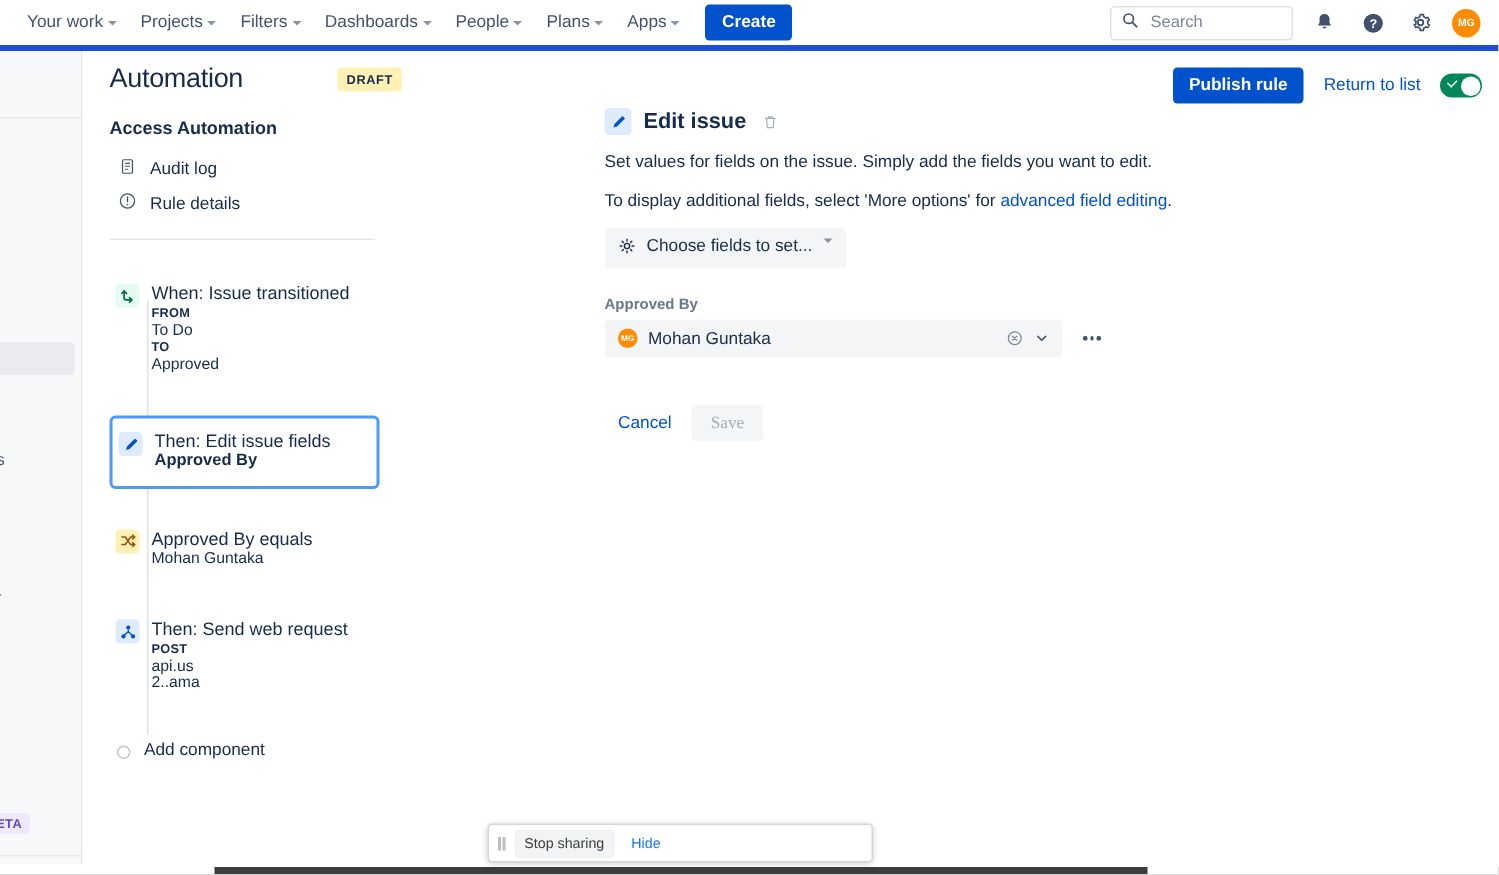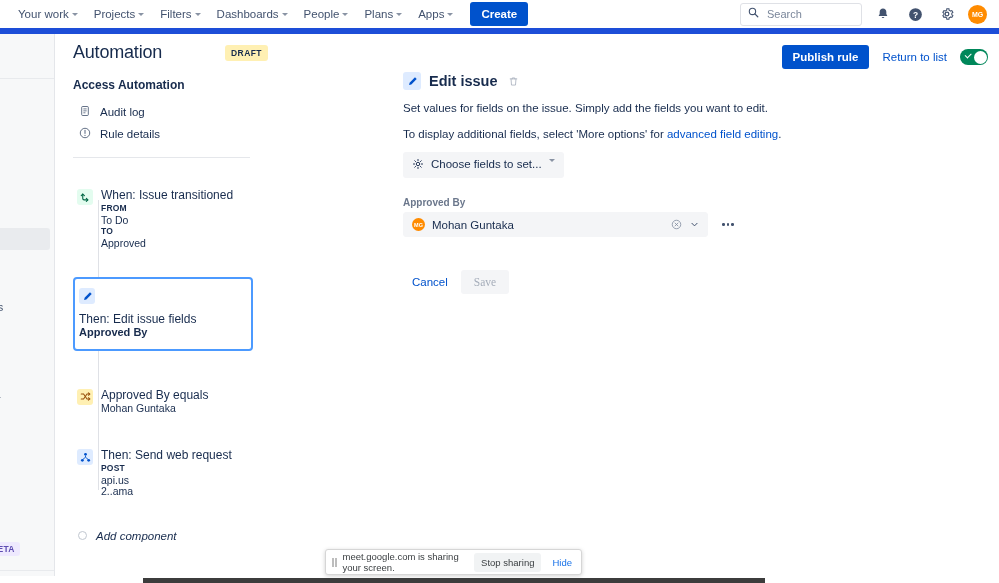--- a/index.html
+++ b/index.html
@@ -11,21 +11,21 @@
     font-size: 12px;
     color: #172B4D;
     overflow: hidden;
     position: relative;
   }
 
   
   .topnav {
     position: absolute; left: 0; top: 0; width: 999px; height: 34px;
     background: #fff;
-    border-bottom: 6px solid #1d4ed8;
+    border-bottom: 4px solid #1d4ed8;
     display: flex; align-items: center;
   }
   .nav-left { display: flex; align-items: center; gap: 0px; padding-left: 10px; }
   .nav-item {
     display: flex; align-items: center; gap: 3px;
     font-size: 11.5px; color: #42526E; font-weight: 500;
     padding: 5px 8px; border-radius: 3px; cursor: pointer;
     white-space: nowrap;
   }
   .chev {
@@ -143,22 +143,22 @@
     width: 16px; height: 16px; border-radius: 3px; flex: 0 0 16px;
     display: flex; align-items: center; justify-content: center; margin-top: 1px;
     position: relative; z-index: 2;
   }
   .comp-body { flex: 1; min-width: 0; }
   .comp-title { font-size: 12px; color: #172B4D; line-height: 15px; }
   .comp-sub { font-size: 9.5px; color: #172B4D; line-height: 11.5px; }
   .comp-sub.cap { font-weight: 700; font-size: 8.5px; letter-spacing: 0.2px; }
   .comp-sub.plain { font-size: 10.5px; }
   .add-comp {
-    display: flex; align-items: center; gap: 9px; padding: 4px 0 4px 1px;
-    cursor: pointer; position: relative; font-style: italic;
+    display: flex; align-items: flex-end; gap: 9px; padding: 4px 0 4px 1px;
+    cursor: pointer; position: relative;
   }
   .add-dot {
     width: 9px; height: 9px; border-radius: 50%; border: 1px solid #C1C7D0;
     background: #fff; margin-left: 4px; position: relative; z-index: 2;
   }
   .add-label { font-size: 11.5px; color: #172B4D; }
 
   
   .detail { position: absolute; left: 348px; top: 38px; width: 420px; }
   .detail-head { display: flex; align-items: center; gap: 8px; margin-bottom: 10px; }
@@ -373,21 +373,21 @@
             </svg>
           </span>
           <div class="comp-body">
             <div class="comp-title">When: Issue transitioned</div>
             <div class="comp-sub cap">FROM</div>
             <div class="comp-sub plain">To Do</div>
             <div class="comp-sub cap">TO</div>
             <div class="comp-sub plain">Approved</div>
           </div>
         </div>
-        <div class="comp selected" style="margin-bottom: 31px; flex-direction: column;">
+        <div class="comp selected" style="margin-bottom: 20px;">
           <span class="comp-icon" style="background: rgb(222, 235, 255);">
             <svg width="11" height="11" viewBox="0 0 16 16">
               <path d="M11.6 1.9l2.5 2.5-7.8 7.8-3.3.8.8-3.3z" fill="#0052CC"></path>
             </svg>
           </span>
           <div class="comp-body">
             <div class="comp-title">Then: Edit issue fields</div>
             <div class="comp-sub plain" style="font-weight: 700; font-size: 11px;">Approved By</div>
           </div>
         </div>
@@ -488,19 +488,18 @@
     <button class="cancel-btn">Cancel</button>
     <button class="save-btn">Save</button>
   </div>
 </div>
 
 <div class="sharebar">
   <span class="grip">
       <span></span>
       <span></span>
     </span>
-  <span class="share-text">meet.google.com is sharing your screen.</span>
   <button class="stop-btn">Stop sharing</button>
   <span class="hide-link">Hide</span>
 </div>
 <div class="bottom-strip"></div>
 <div class="bottom-strip-l"></div>
 <div class="bottom-strip-r"></div>
 
 </body></html>

